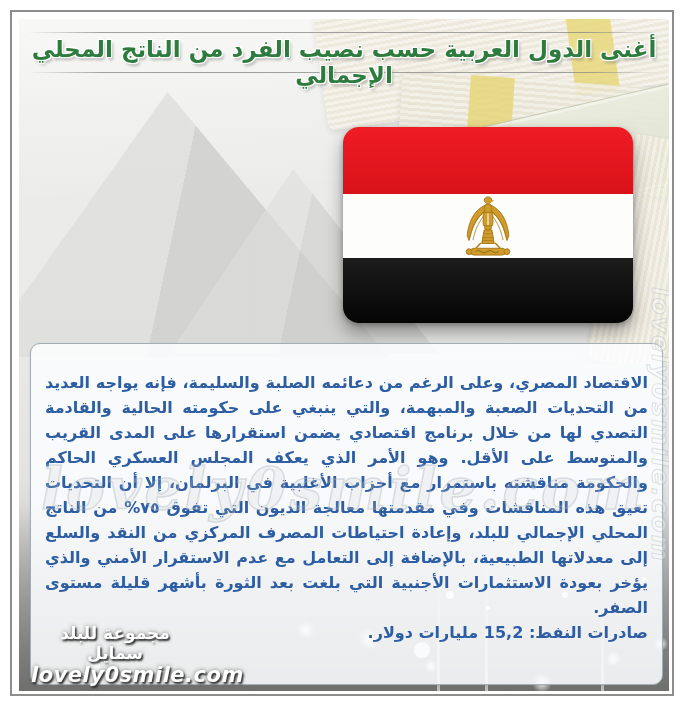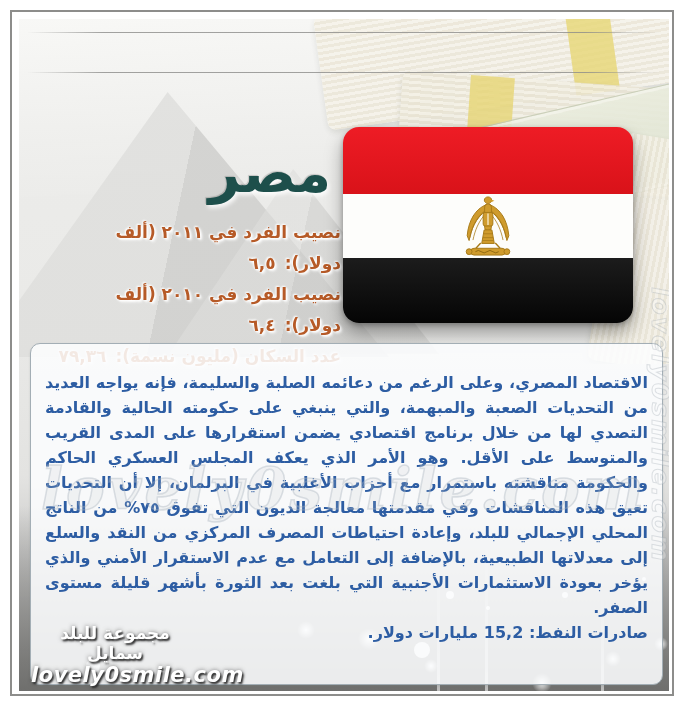--- a/index.html
+++ b/index.html
@@ -143,36 +143,23 @@
           <i class="bk solid" style="left: 67px; width: 14px; height: 14px; top: 153px;"></i>
           <i class="bk" style="left: 49px; width: 10px; height: 10px; top: 168px;"></i>
           <i class="bk solid" style="left: 189px; width: 6px; height: 6px; top: 169px;"></i>
           <i class="bk" style="left: 278px; width: 18px; height: 18px; top: 115px;"></i>
           <i class="bk solid" style="left: 467px; width: 4px; height: 4px; top: 100px;"></i>
           <i class="bk solid" style="left: 543px; width: 6px; height: 6px; top: 86px;"></i>
           <i class="bk solid" style="left: 623px; width: 4px; height: 4px; top: 71px;"></i>
         </div>
 
       <div class="rule top"></div>
+      <h1 class="title">أغنى الدول العربية حسب نصيب الفرد من الناتج المحلي الإجمالي</h1>
       <div class="rule bot"></div>
 
-      <div class="country-info">
-        <h2 class="country">مصر</h2>
-        <div class="stats">
-          <div class="stat">
-            <span class="label">نصيب الفرد في ٢٠١١ (ألف دولار):</span><span class="value">٦,٥</span>
-          </div>
-          <div class="stat">
-            <span class="label">نصيب الفرد في ٢٠١٠ (ألف دولار):</span><span class="value">٦,٤</span>
-          </div>
-          <div class="stat">
-            <span class="label">عدد السكان (مليون نسمة):</span><span class="value">٧٩,٣٦</span>
-          </div>
-        </div>
-      </div>
 
       <div class="flag">
         <div class="stripe red"></div>
         <div class="stripe white">
           <svg width="56" height="62" viewBox="0 0 56 64">
             <g fill="#cf9b2d" stroke="#a77a18" stroke-width="1">
               <path d="M28 2 c2.2 0 3.8 1.5 3.8 3.3 0 1 -.5 1.9 -1.3 2.5 L28 9.6 l-2.5 -1.8 c-.8 -.6 -1.3 -1.5 -1.3 -2.5 C24.2 3.5 25.8 2 28 2 Z"></path>
               <path d="M31 4.6 l3.6 1.3 -3.4 1.5 z" stroke="none"></path>
               <path d="M26 10 C15 14.5 8 26 6.5 42 L8.5 47 C10.5 36 15 24 26 16 Z"></path>
               <path d="M30 10 C41 14.5 48 26 49.5 42 L47.5 47 C45.5 36 41 24 30 16 Z"></path>

